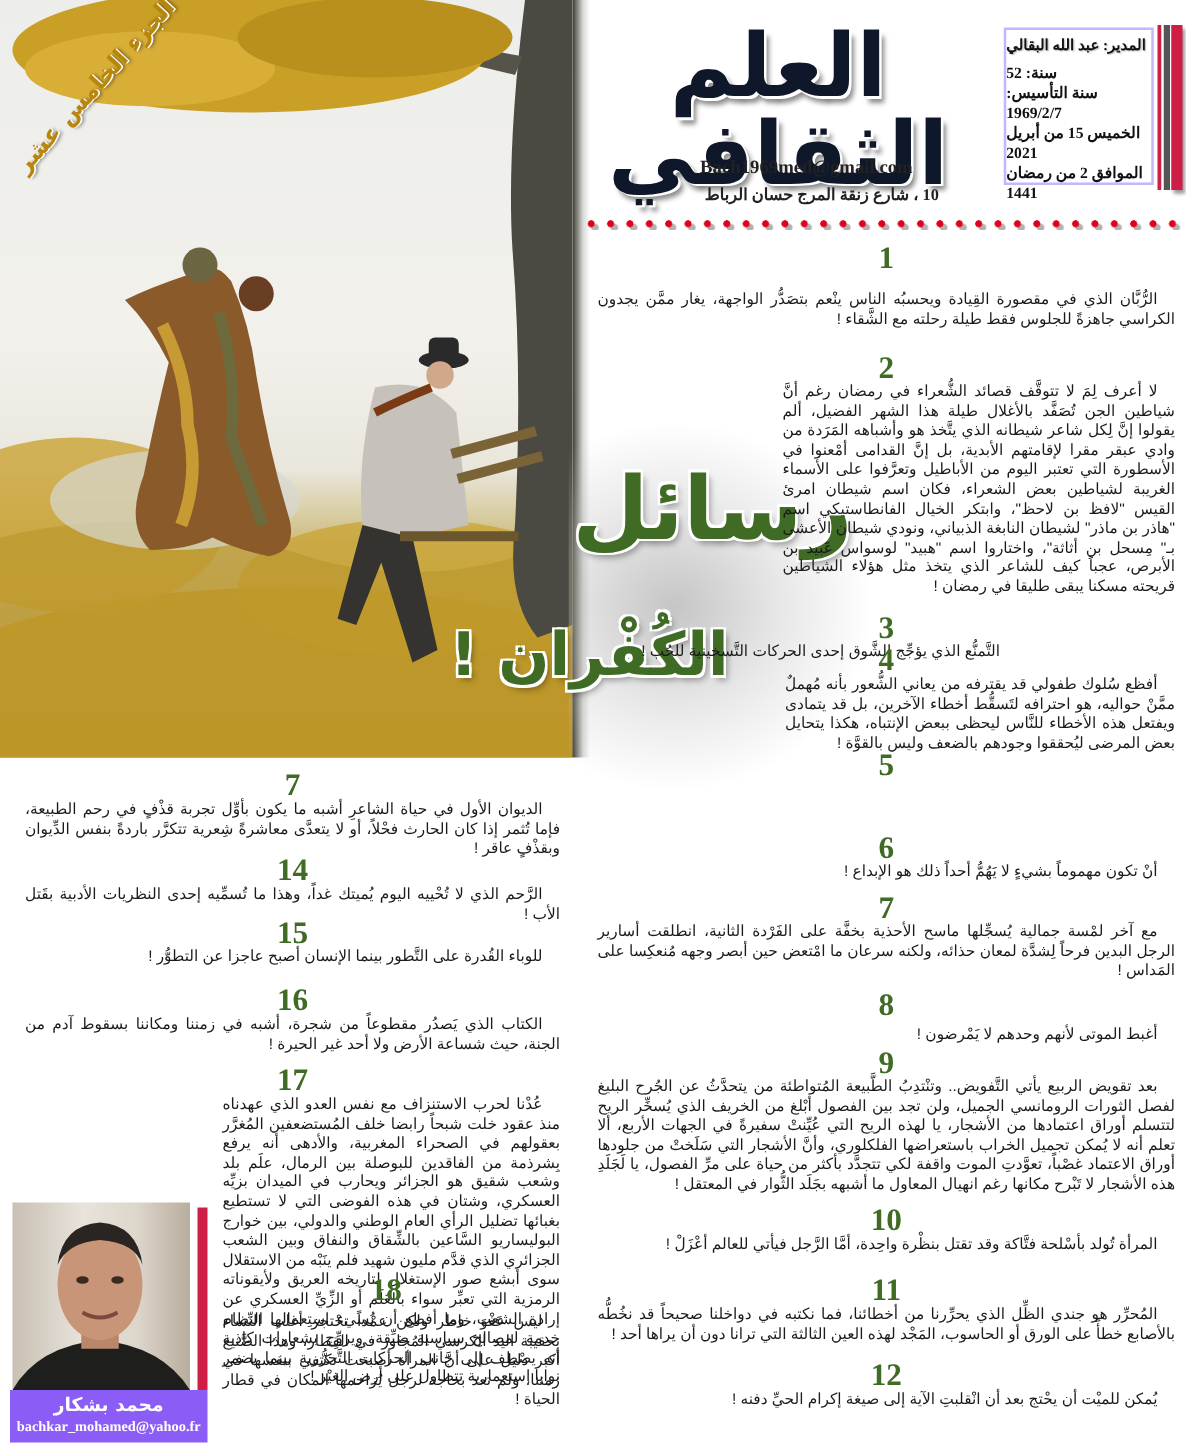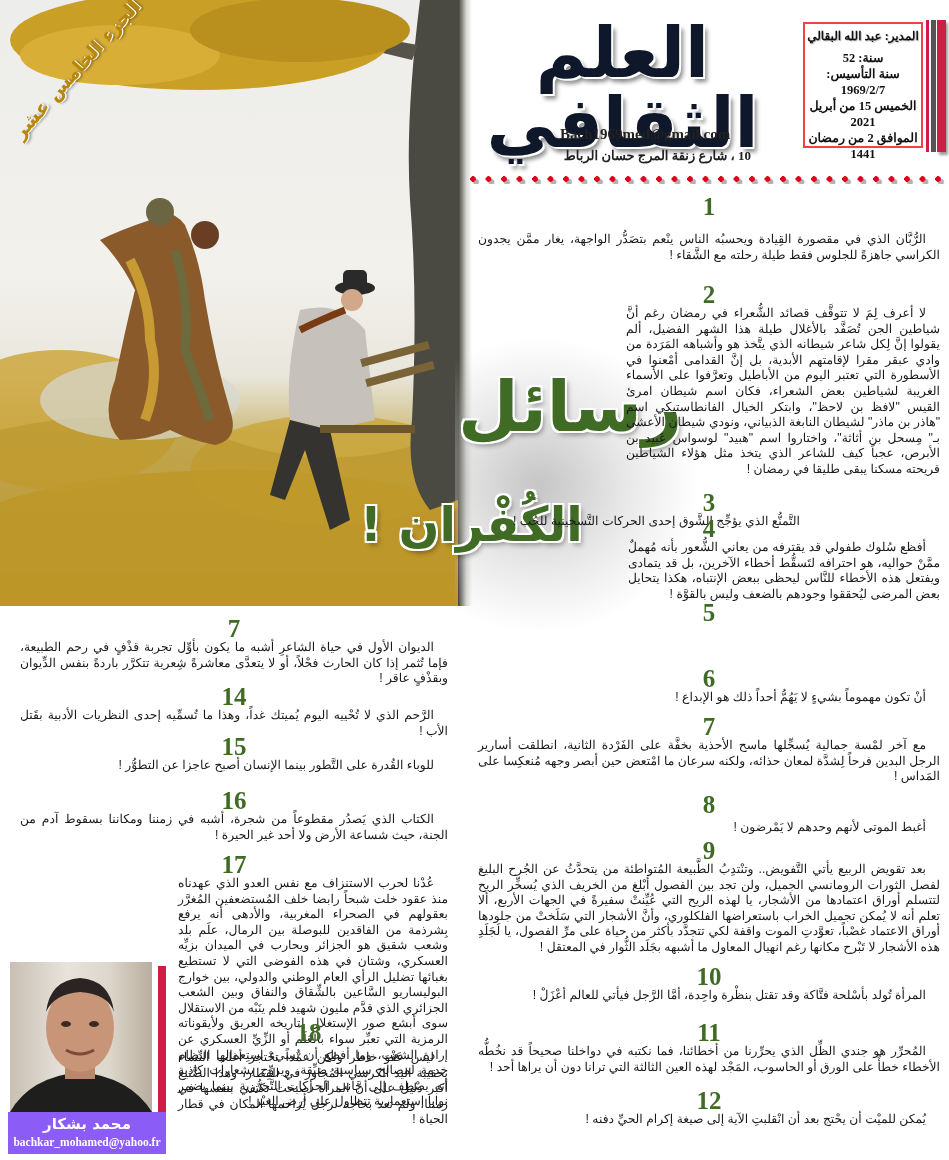--- a/index.html
+++ b/index.html
@@ -28,21 +28,21 @@
     .masthead-email {
       position: absolute; left: 560px; top: 126px; font-family: "Liberation Serif", serif; font-weight: bold;
       font-size: 15px; color: #222;
     }
     .masthead-address {
       position: absolute; right: 198px; top: 148px; direction: rtl; font-family: "Liberation Serif", serif;
       font-weight: bold; font-size: 13px; color: #222;
     }
     .info-box {
       position: absolute; left: 803px; top: 22px; width: 120px; height: 126px;
-      border: 2px solid #ef4444; background: #fff; direction: rtl; text-align: center; padding-top: 4px;
+      border: 2px solid #c4b5fd; background: #fff; direction: rtl; text-align: left; padding-top: 4px;
       font-family: "Liberation Serif", serif; font-weight: bold; font-size: 12.5px; line-height: 16px; color: #111;
     }
     .info-box .director { font-size: 12px; text-shadow: 1px 1px 1px rgba(0,0,0,.25); margin-bottom: 6px; }
     .info-bars { position: absolute; left: 926px; top: 20px; width: 22px; height: 132px; }
     .info-bars span { position: absolute; top: 0; height: 132px; }
     .info-bars .b1 { left: 0; width: 3px; background: #cf1e46; }
     .info-bars .b2 { left: 5px; width: 5px; background: #555; }
     .info-bars .b3 { left: 11px; width: 9px; background: #cf1e46; box-shadow: 2px 3px 3px rgba(0,0,0,.4); }
 
     .dot-rule {
@@ -228,21 +228,21 @@
   <div class="item" id="it9">
     <span class="item-num">9</span>
     <p class="item-text">بعد تقويض الربيع يأتي التَّفويض.. وتنْتدِبُ الطَّبيعة المُتواطئة من يتحدَّثُ عن الجُرح البليغ لفصل الثورات الرومانسي الجميل، ولن تجد بين الفصول أبْلغ من الخريف الذي يُسخِّر الريح لتتسلم أوراق اعتمادها من الأشجار، يا لهذه الريح التي عُيِّنتْ سفيرةً في الجهات الأربع، ألا تعلم أنه لا يُمكن تجميل الخراب باستعراضها الفلكلوري، وأنَّ الأشجار التي سَلَختْ من جلودها أوراق الاعتماد غصْباً، تعوَّدتِ الموت واقفة لكي تتجدَّد بأكثر من حياة على مرِّ الفصول، يا لَجَلَدِ هذه الأشجار لا تَبْرح مكانها رغم انهيال المعاول ما أشبهه بجَلَد الثُّوار في المعتقل !</p>
   </div>
   <div class="item" id="it10">
     <span class="item-num">10</span>
     <p class="item-text">المرأة تُولد بأسْلحة فتَّاكة وقد تقتل بنظْرة واحِدة، أمَّا الرَّجل فيأتي للعالم أعْزَلْ !</p>
   </div>
   <div class="item" id="it11">
     <span class="item-num">11</span>
-    <p class="item-text">المُحرِّر هو جندي الظِّل الذي يحرِّرنا من أخطائنا، فما نكتبه في دواخلنا صحيحاً قد نخُطُّه الأخطاء خطأً على الورق أو الحاسوب، المَجْد لهذه العين الثالثة التي ترانا دون أن يراها أحد !</p>
+    <p class="item-text">المُحرِّر هو جندي الظِّل الذي يحرِّرنا من أخطائنا، فما نكتبه في دواخلنا صحيحاً قد نخُطُّه بالأصابع خطأً على الورق أو الحاسوب، المَجْد لهذه العين الثالثة التي ترانا دون أن يراها أحد !</p>
   </div>
   <div class="item" id="it12">
     <span class="item-num">12</span>
     <p class="item-text">يُمكن للميْت أن يحْتج بعد أن انْقلبتِ الآية إلى صيغة إكرام الحيِّ دفنه !</p>
   </div>
 </div>
 
 <div class="col-left">
   <div class="item" id="it13">
     <span class="item-num">7</span>

